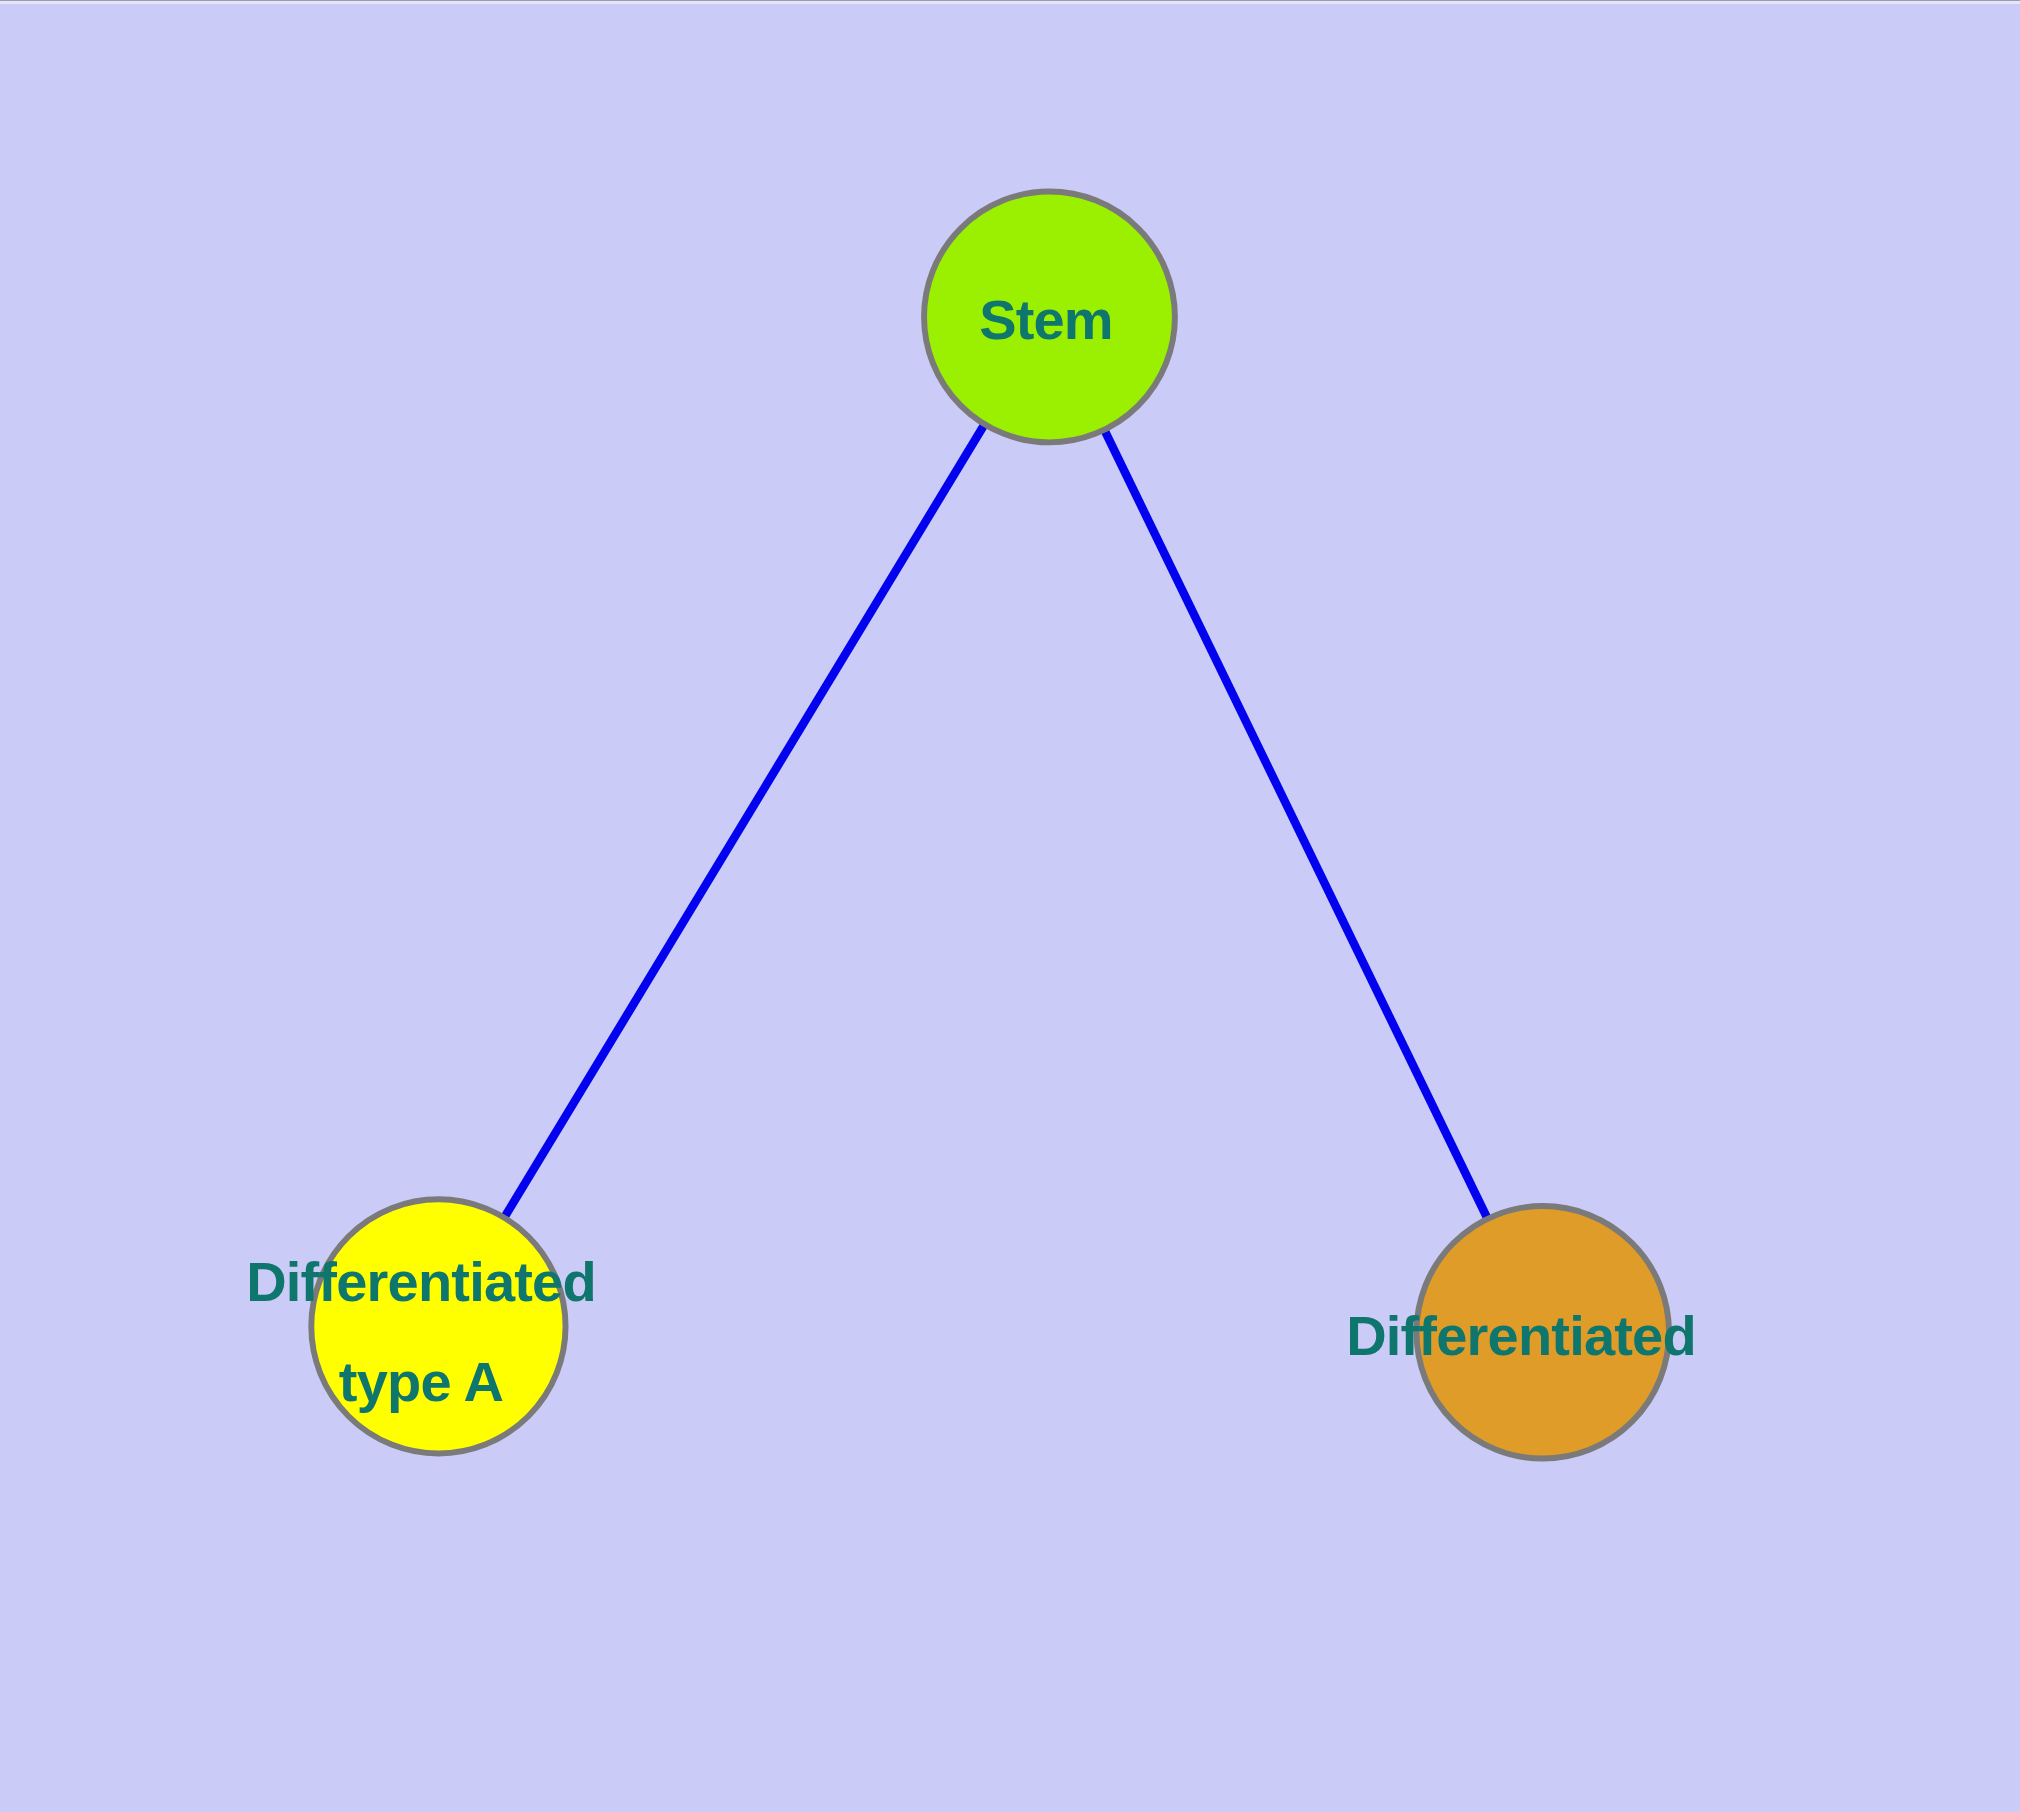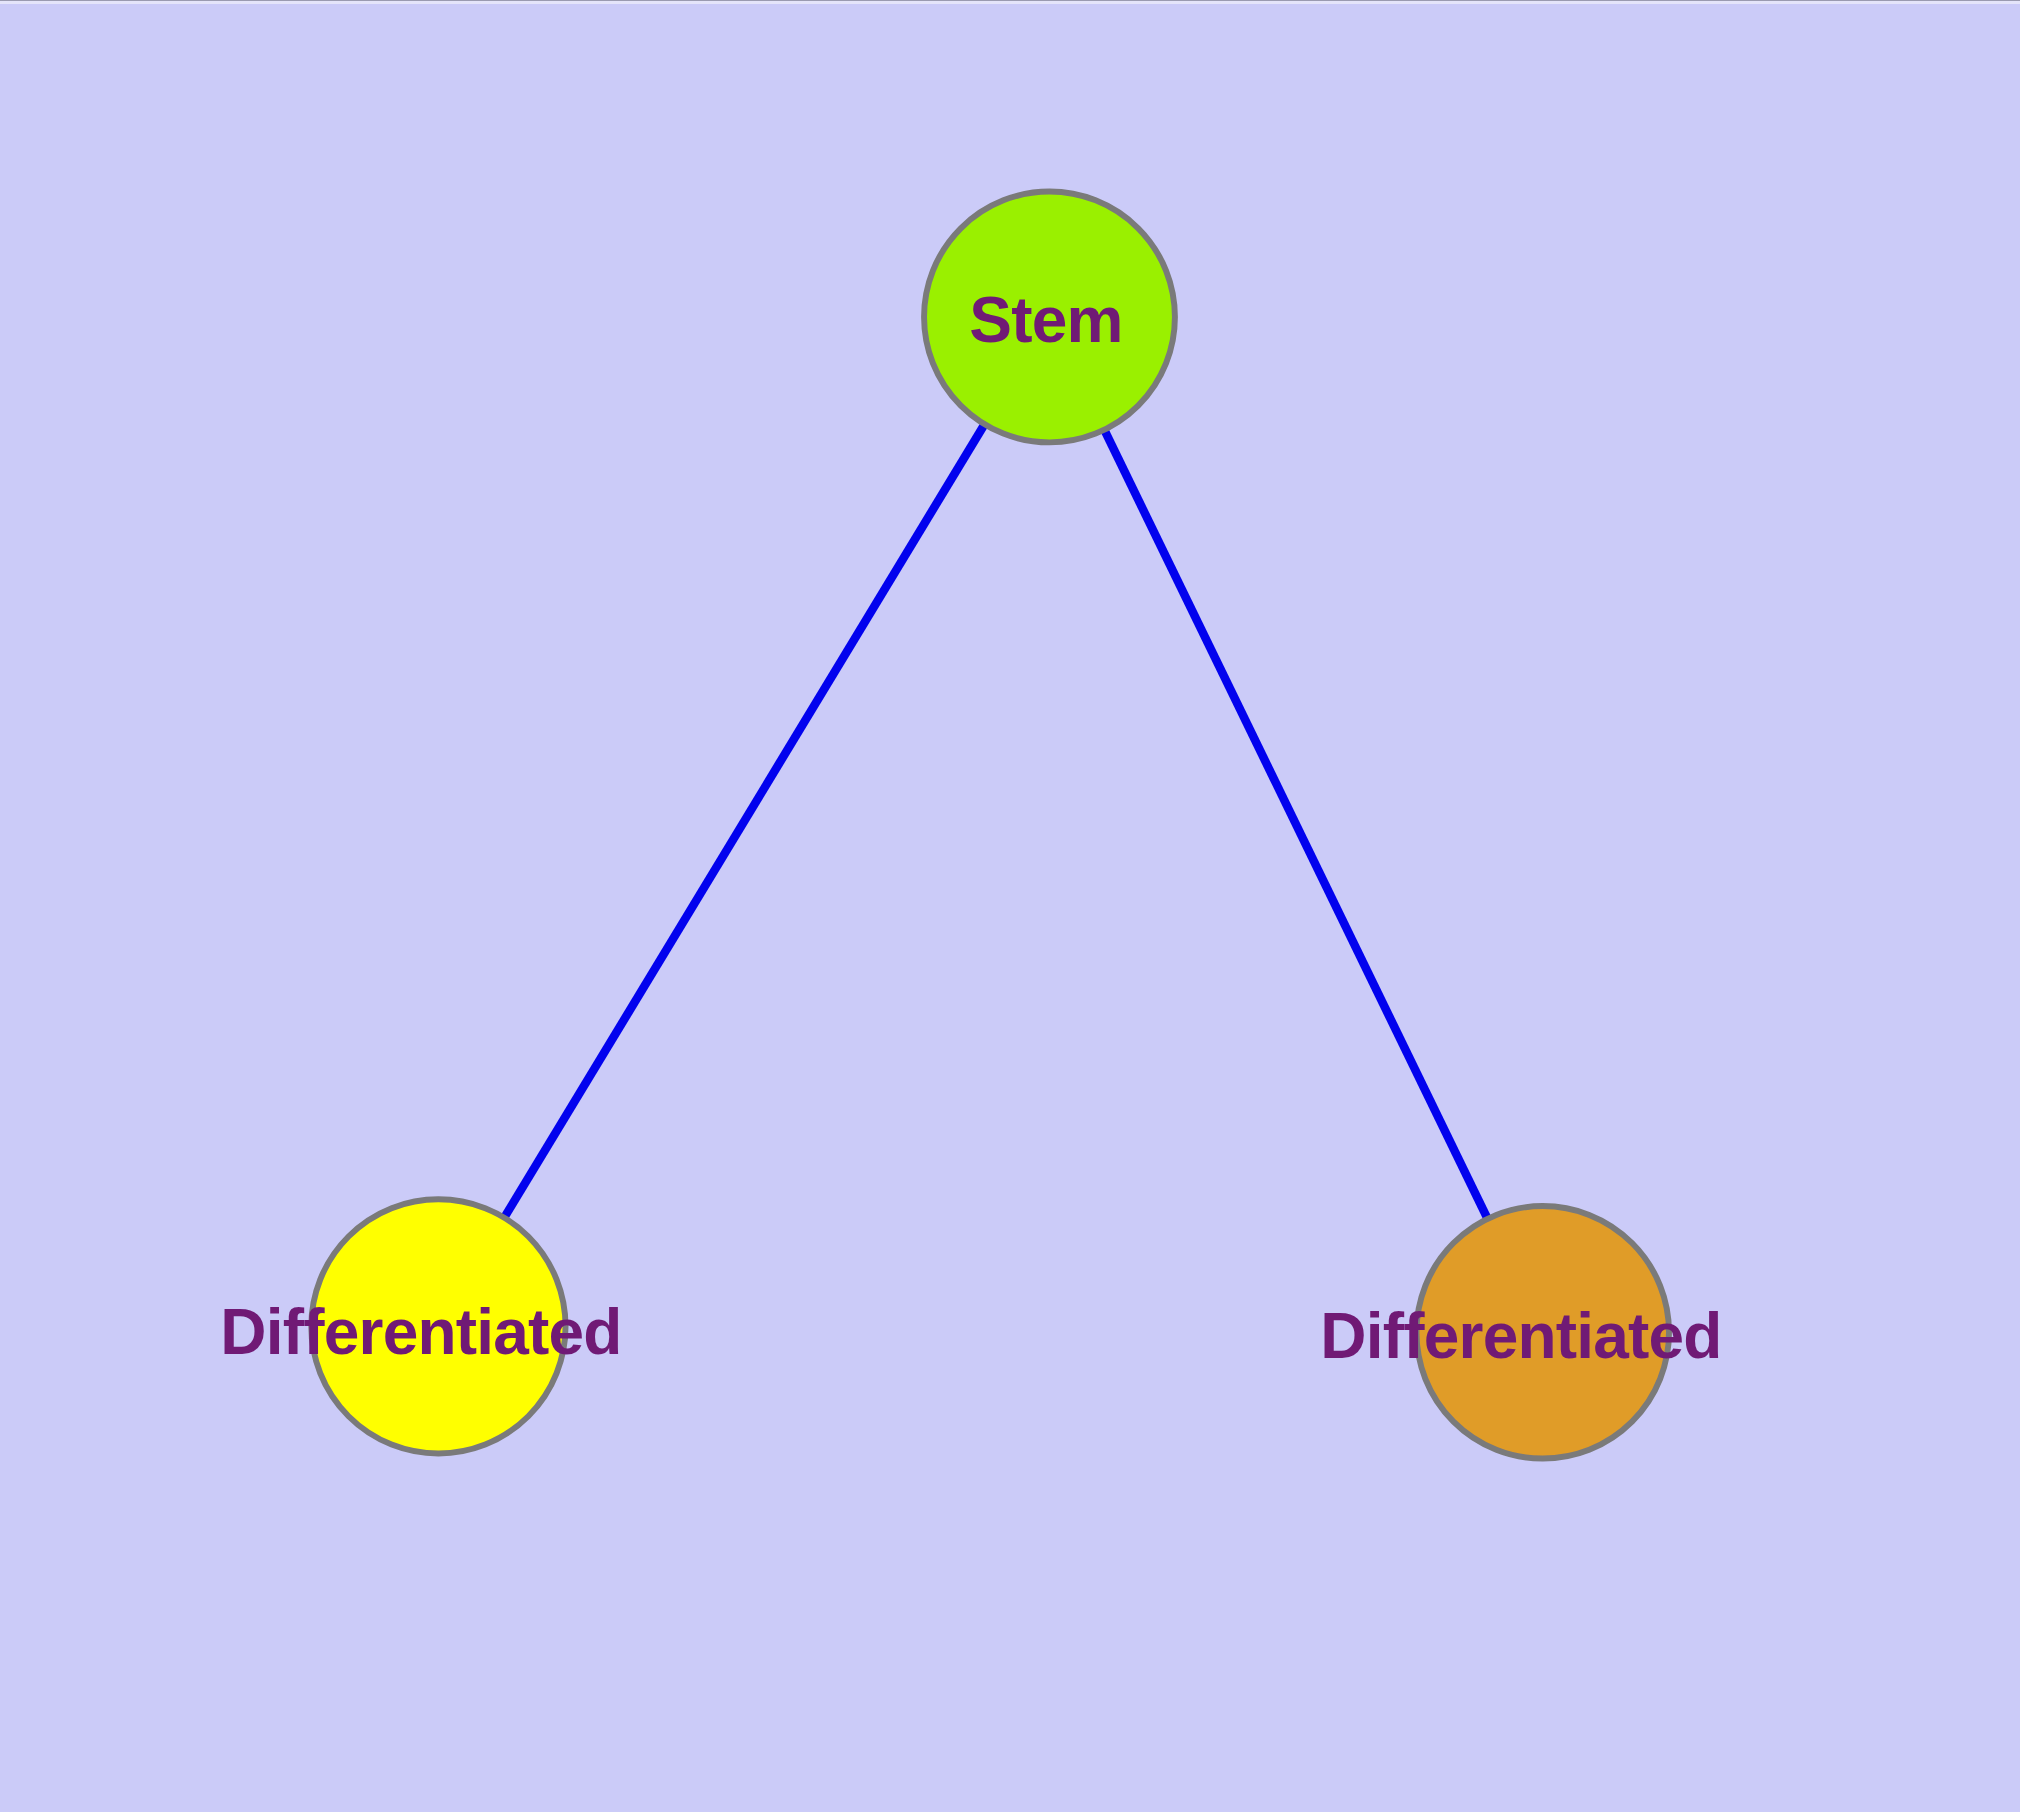--- a/index.html
+++ b/index.html
@@ -35,23 +35,23 @@
   }
   .node {
     stroke: #7A7A7A;
     stroke-width: 7;
   }
   .node-label {
     position: absolute;
     transform: translate(-50%, -50%);
     text-align: center;
     font-weight: bold;
-    font-size: 64px;
+    font-size: 56px;
     line-height: 100px;
-    color: #701a75;
+    color: #0f766e;
     white-space: nowrap;
     letter-spacing: -0.8px;
   }
   .node-label .line {
     display: block;
   }
 </style>
 </head>
 <body>
 
@@ -69,20 +69,21 @@
 
     <circle class="node" cx="1820" cy="1572" r="149" fill="#E09C28"></circle>
   </svg>
 
   <div class="node-label" style="left:1046px; top:320px;">
     <span class="line">Stem</span>
   </div>
 
   <div class="node-label" style="left:421px; top:1332px;">
     <span class="line">Differentiated</span>
+    <span class="line">type A</span>
   </div>
 
   <div class="node-label" style="left:1521px; top:1336px;">
     <span class="line">Differentiated</span>
   </div>
 
 </div>
 
 
 </body></html>

